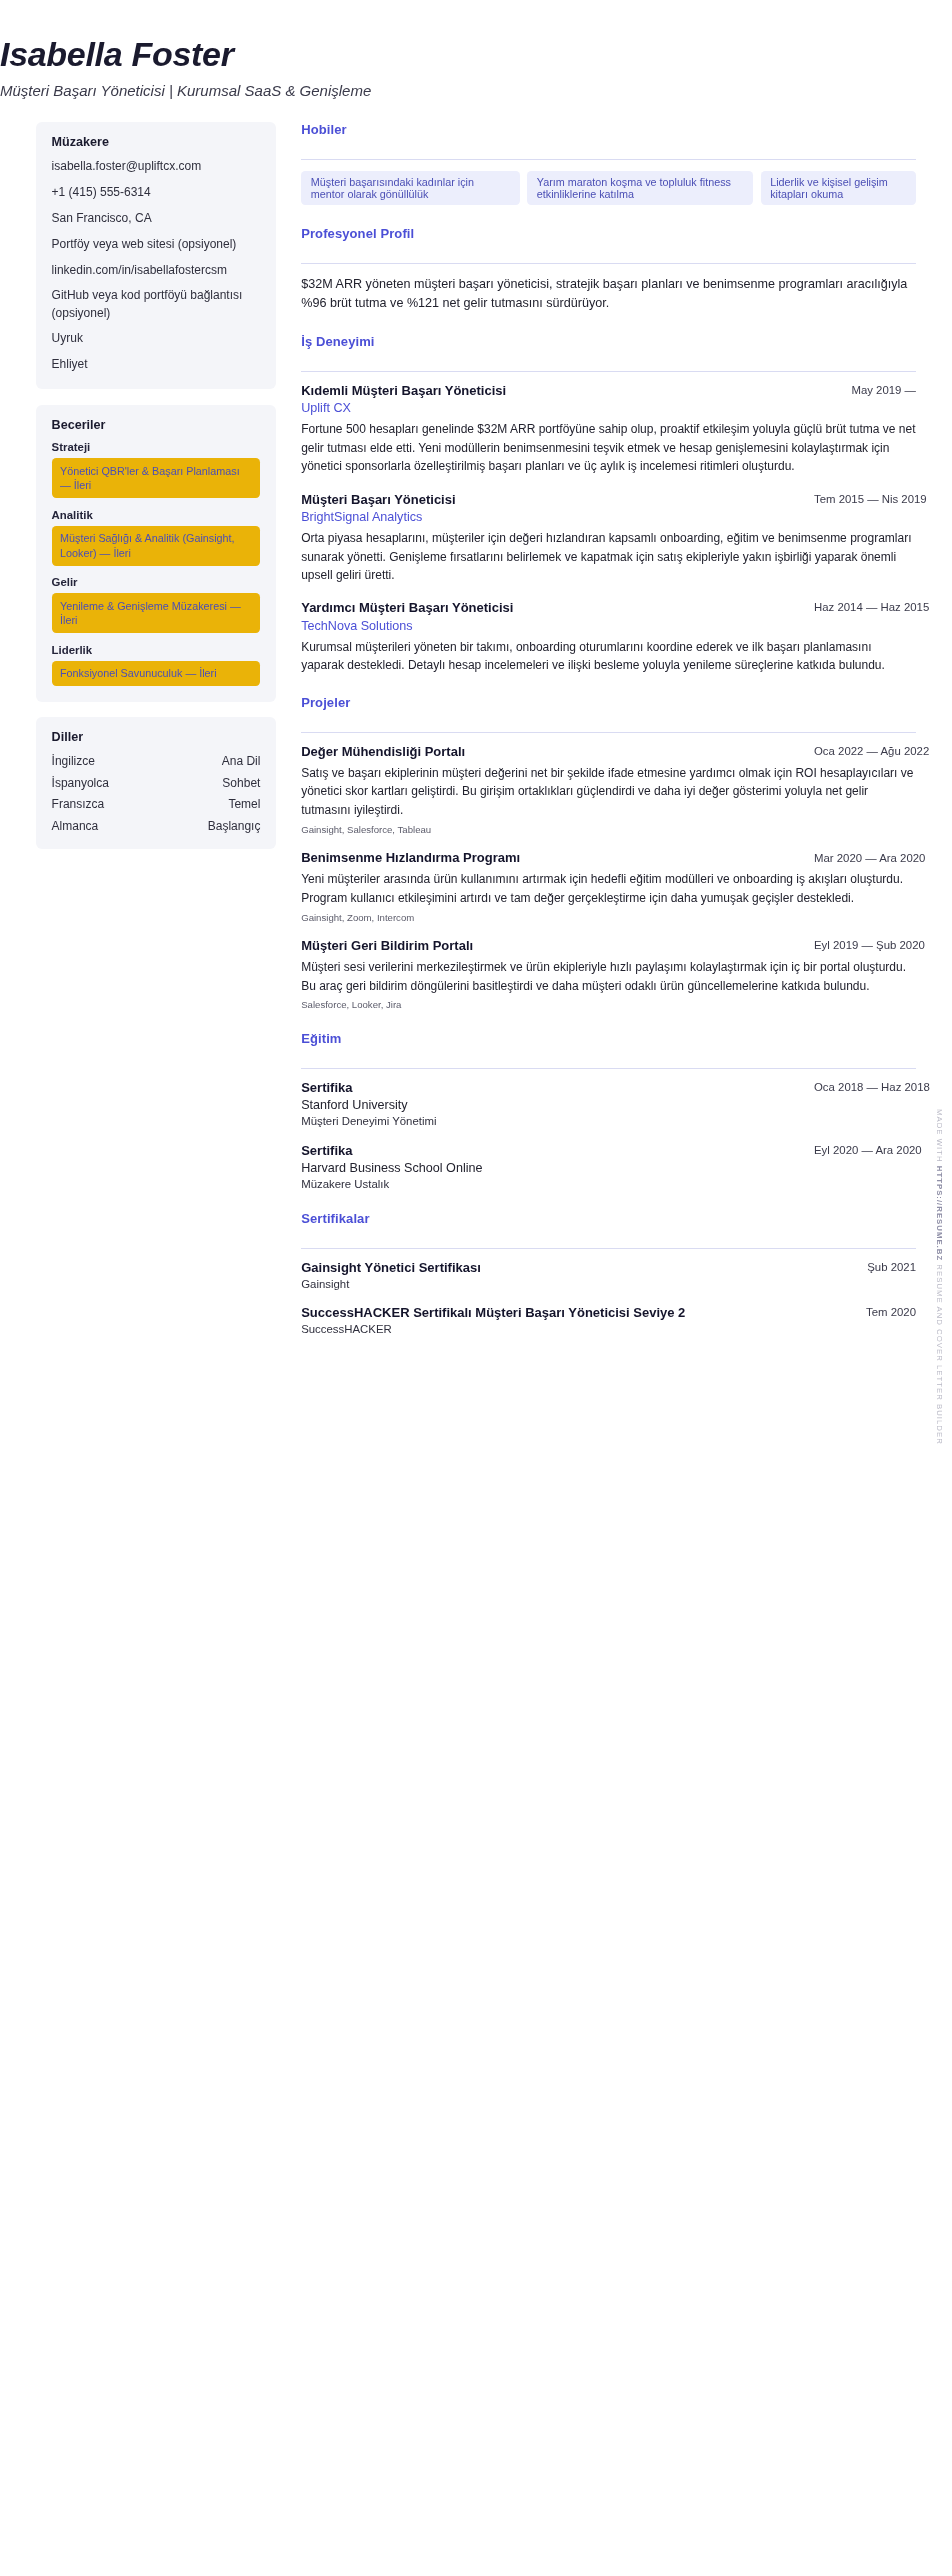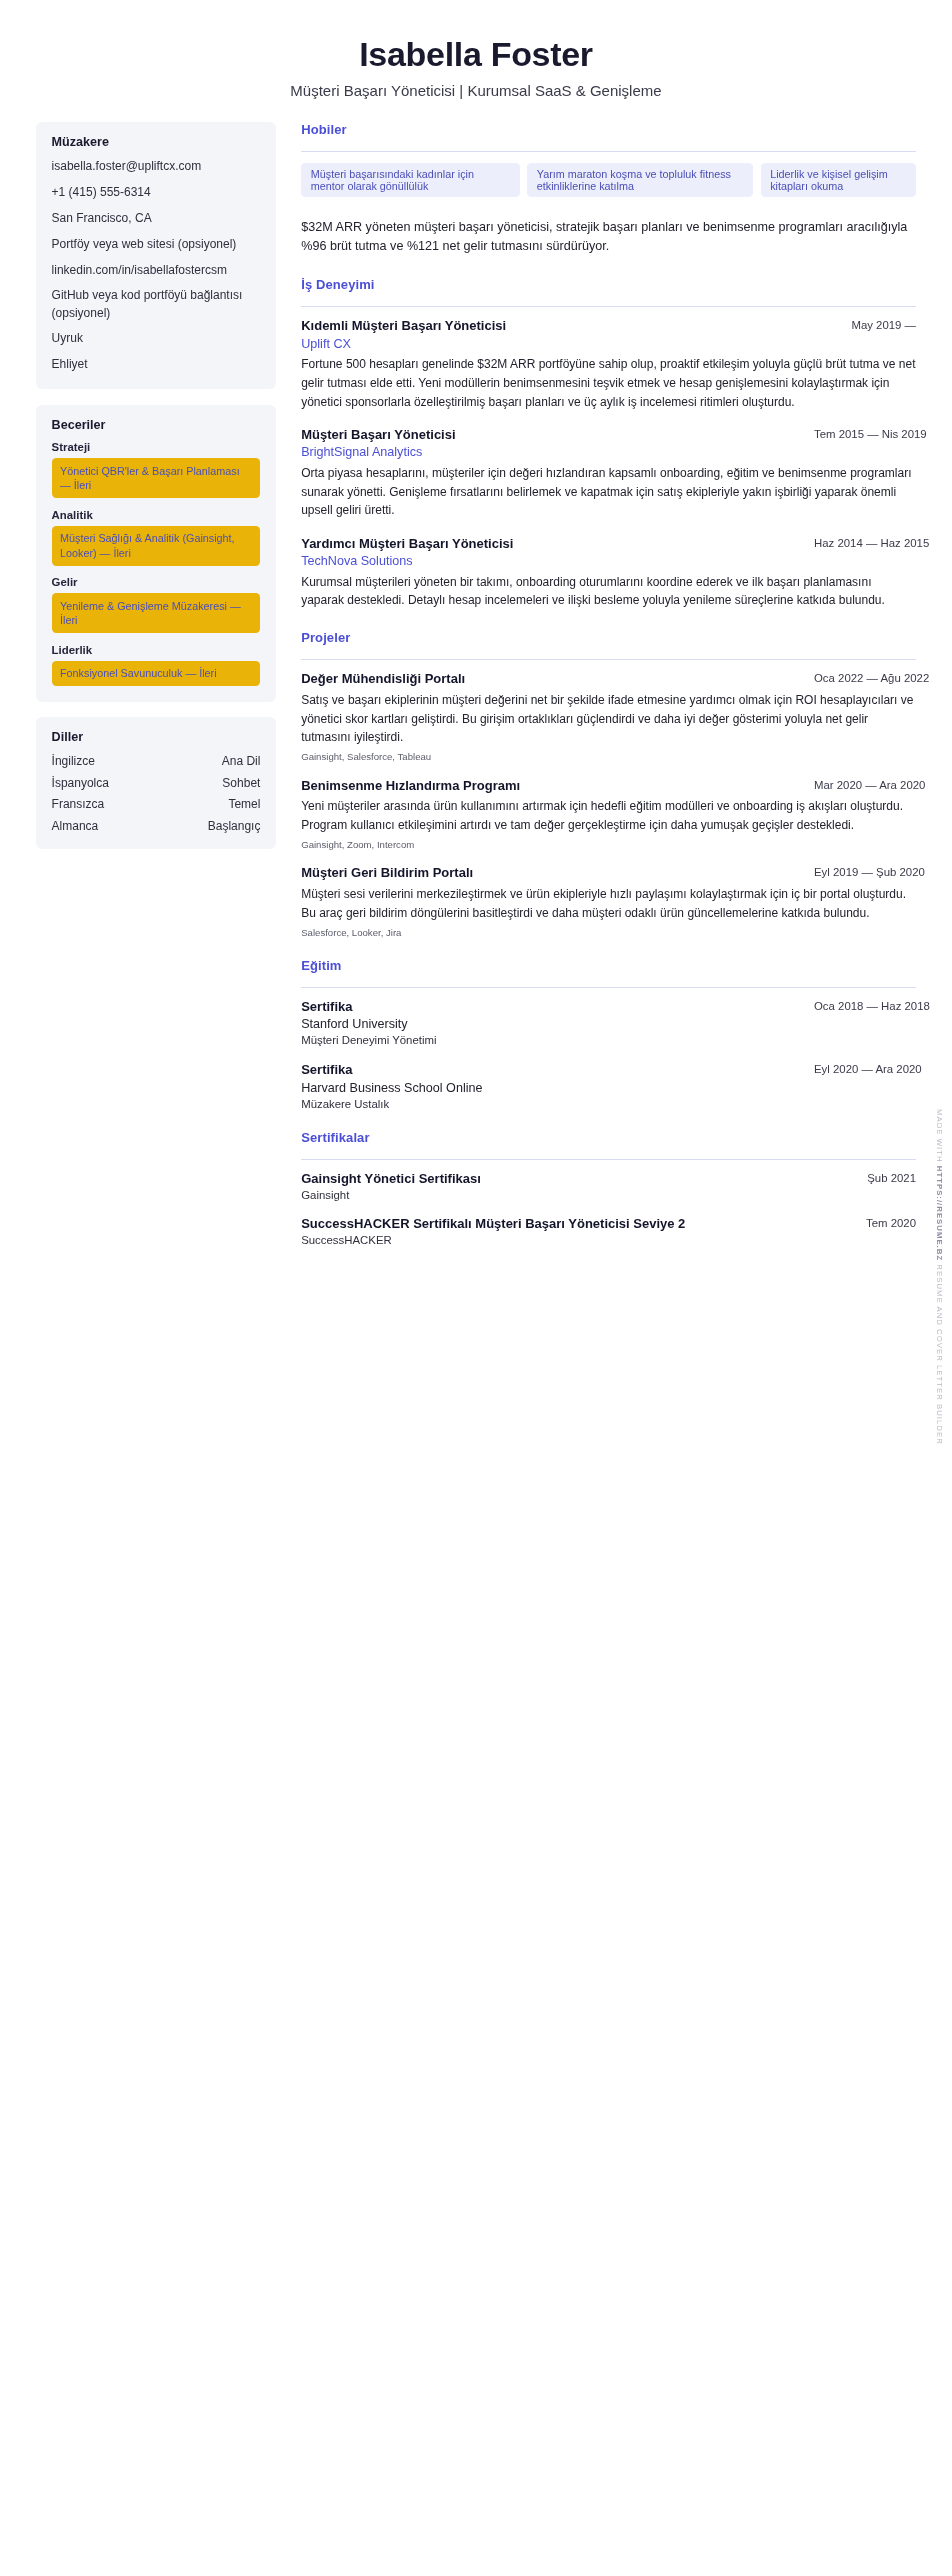--- a/index.html
+++ b/index.html
@@ -12,21 +12,21 @@
   }
   .page {
     width: 952px;
     min-height: 2576px;
     background: #ffffff;
     position: relative;
     padding: 0 0 24px 0;
   }
 
   
-  .header { text-align: center; padding: 36px 0 6px 0; }
+  .header { padding: 36px 0 6px 0; font-style: italic; }
   .name {
     font-size: 34px;
     font-weight: bold;
     color: #1a1a2e;
     letter-spacing: -0.3px;
     line-height: 1.1;
   }
   .subtitle {
     margin-top: 8.4px;
     font-size: 15px;
@@ -95,21 +95,21 @@
   .lang-row:last-child { margin-bottom: 0; }
   .lang-level { color: #2f2f3d; }
 
   
   .section { margin-bottom: 20.4px; }
   .section-title {
     font-size: 13px;
     font-weight: bold;
     color: #4b4fd6;
     border-bottom: 1.2px solid #d9dbf2;
-    padding-bottom: 14px;
+    padding-bottom: 22px;
     margin-bottom: 10.8px;
     letter-spacing: 0.1px;
   }
 
   .hobby-list { display: flex; gap: 7.2px; align-items: flex-start; }
   .hobby-pill {
     background: #eceefc;
     color: #4b4fb5;
     border-radius: 4.2px;
     padding: 5.4px 9.6px;
@@ -252,20 +252,21 @@
       <div class="section">
         <div class="section-title">Hobiler</div>
         <div class="hobby-list">
           <div class="hobby-pill">Müşteri başarısındaki kadınlar için mentor olarak gönüllülük</div>
           <div class="hobby-pill">Yarım maraton koşma ve topluluk fitness etkinliklerine katılma</div>
           <div class="hobby-pill">Liderlik ve kişisel gelişim kitapları okuma</div>
         </div>
       </div>
 
       <div class="section">
+        <div class="section-title">Profesyonel Profil</div>
         <div class="paragraph">$32M ARR yöneten müşteri başarı yöneticisi, stratejik başarı planları ve benimsenme programları aracılığıyla %96 brüt tutma ve %121 net gelir tutmasını sürdürüyor.</div>
       </div>
 
       <div class="section">
         <div class="section-title">İş Deneyimi</div>
 
         <div class="entry">
           <div class="entry-head">
             <div class="entry-title">Kıdemli Müşteri Başarı Yöneticisi</div>
             <div class="entry-date">May 2019 —</div>

